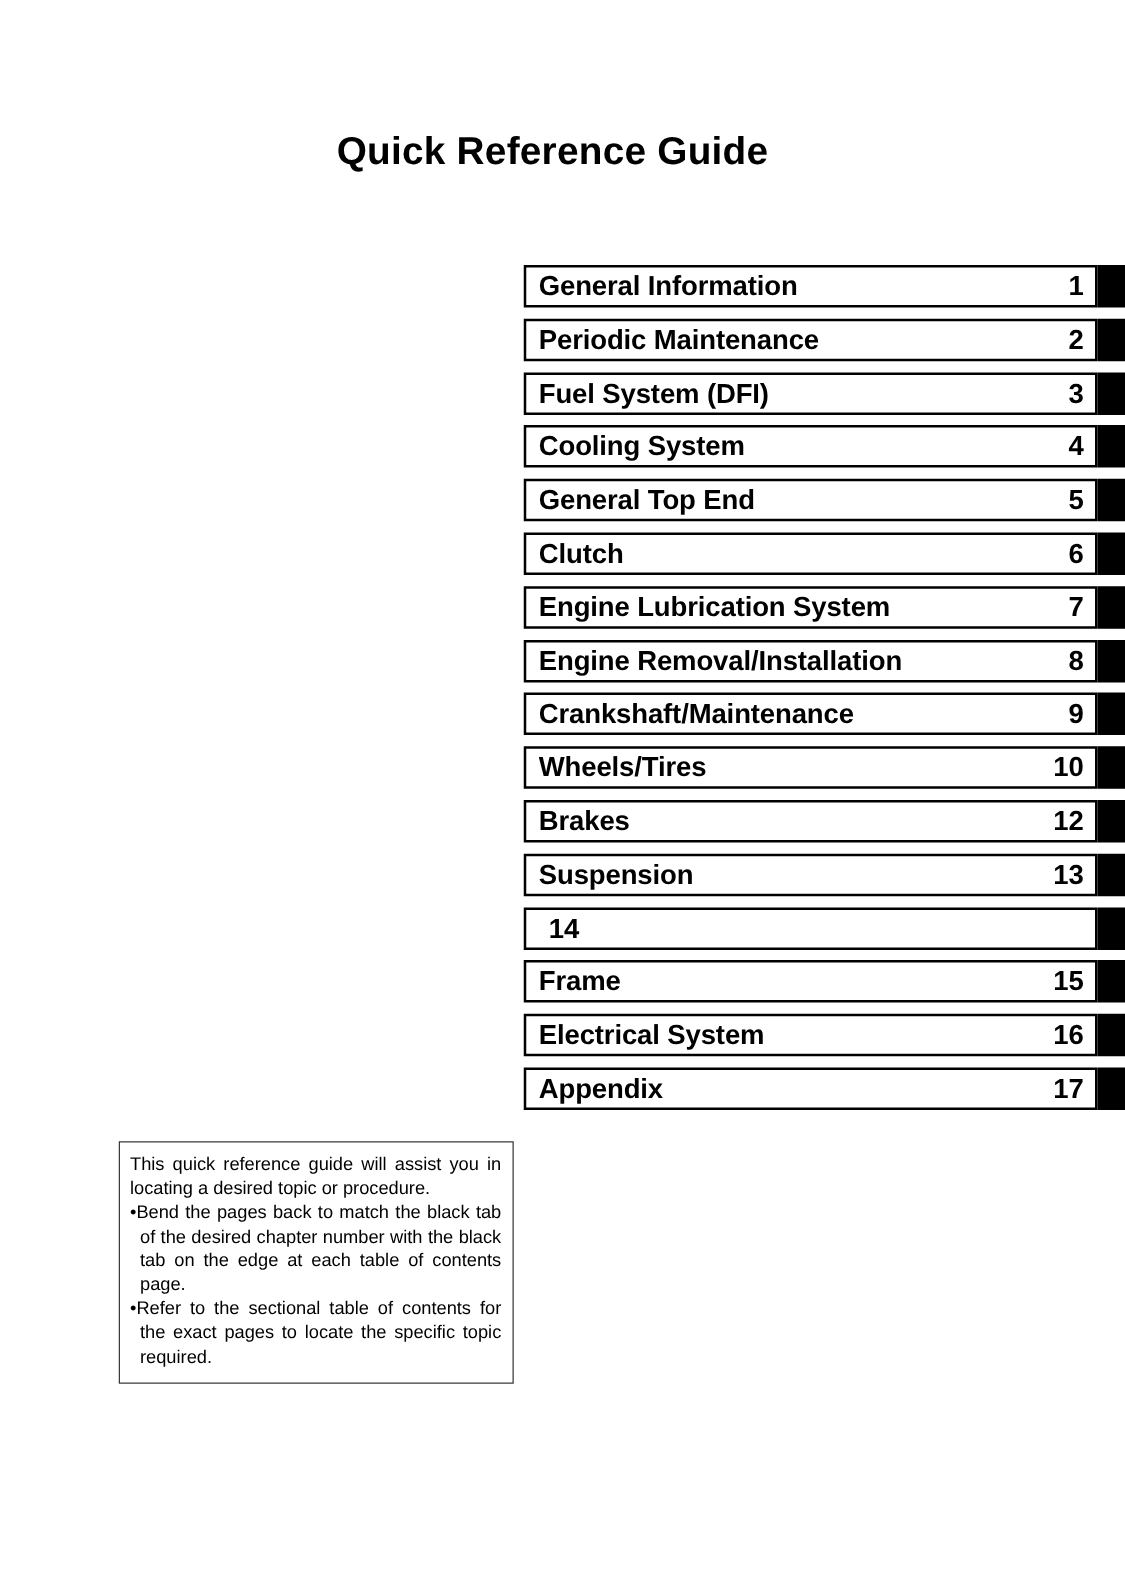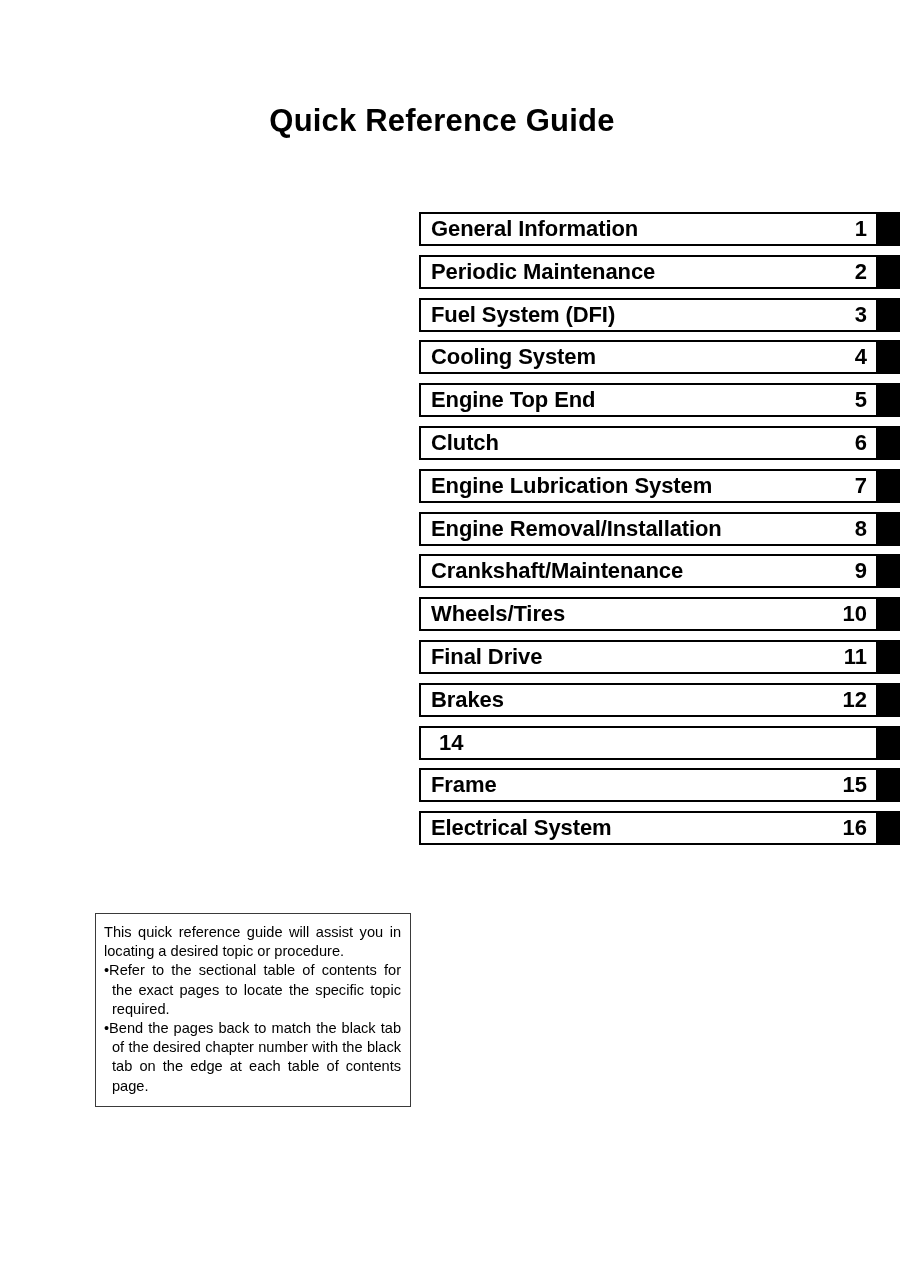--- a/index.html
+++ b/index.html
@@ -151,21 +151,21 @@
   <div class="chapter-row">
     <div class="chapter-box">
       <span class="chapter-label">Cooling System</span>
       <span class="chapter-number">4</span>
     </div>
     <div class="chapter-tab"></div>
   </div>
 
   <div class="chapter-row">
     <div class="chapter-box">
-      <span class="chapter-label">Engine Top End</span>
+      <span class="chapter-label">General Top End</span>
       <span class="chapter-number">5</span>
     </div>
     <div class="chapter-tab"></div>
   </div>
 
   <div class="chapter-row">
     <div class="chapter-box">
       <span class="chapter-label">Clutch</span>
       <span class="chapter-number">6</span>
     </div>
@@ -197,36 +197,36 @@
   </div>
 
   <div class="chapter-row">
     <div class="chapter-box">
       <span class="chapter-label">Wheels/Tires</span>
       <span class="chapter-number">10</span>
     </div>
     <div class="chapter-tab"></div>
   </div>
 
-  <div class="chapter-row">
-    <div class="chapter-box">
-      <span class="chapter-label">Final Drive</span>
-      <span class="chapter-number">11</span>
-    </div>
-    <div class="chapter-tab"></div>
-  </div>
 
   <div class="chapter-row">
     <div class="chapter-box">
       <span class="chapter-label">Brakes</span>
       <span class="chapter-number">12</span>
     </div>
     <div class="chapter-tab"></div>
   </div>
 
+  <div class="chapter-row">
+    <div class="chapter-box">
+      <span class="chapter-label">Suspension</span>
+      <span class="chapter-number">13</span>
+    </div>
+    <div class="chapter-tab"></div>
+  </div>
 
   <div class="chapter-row">
     <div class="chapter-box">
       <span class="chapter-number">14</span>
     </div>
     <div class="chapter-tab"></div>
   </div>
 
   <div class="chapter-row">
     <div class="chapter-box">
@@ -237,20 +237,27 @@
   </div>
 
   <div class="chapter-row">
     <div class="chapter-box">
       <span class="chapter-label">Electrical System</span>
       <span class="chapter-number">16</span>
     </div>
     <div class="chapter-tab"></div>
   </div>
 
+  <div class="chapter-row">
+    <div class="chapter-box">
+      <span class="chapter-label">Appendix</span>
+      <span class="chapter-number">17</span>
+    </div>
+    <div class="chapter-tab"></div>
+  </div>
 
 </div>
 
 <div id="note-box">
   <p class="note-para">This quick reference guide will assist you in locating a desired topic or procedure.</p>
+  <p class="note-bullet"><span class="bullet-dot">•</span><span>Bend the pages back to match the black tab of the desired chapter number with the black tab on the edge at each table of contents page.</span></p>
   <p class="note-bullet"><span class="bullet-dot">•</span><span>Refer to the sectional table of contents for the exact pages to locate the specific topic required.</span></p>
-  <p class="note-bullet"><span class="bullet-dot">•</span><span>Bend the pages back to match the black tab of the desired chapter number with the black tab on the edge at each table of contents page.</span></p>
 </div>
 
 </body></html>

